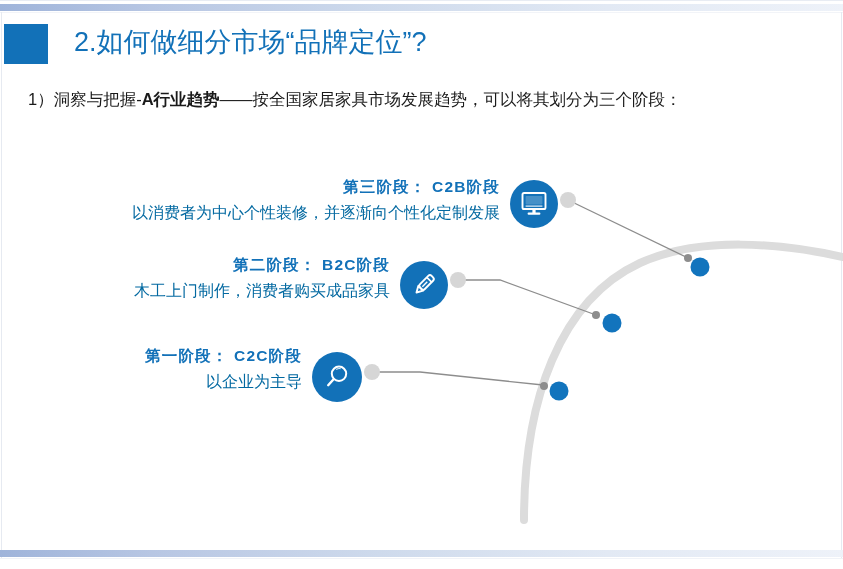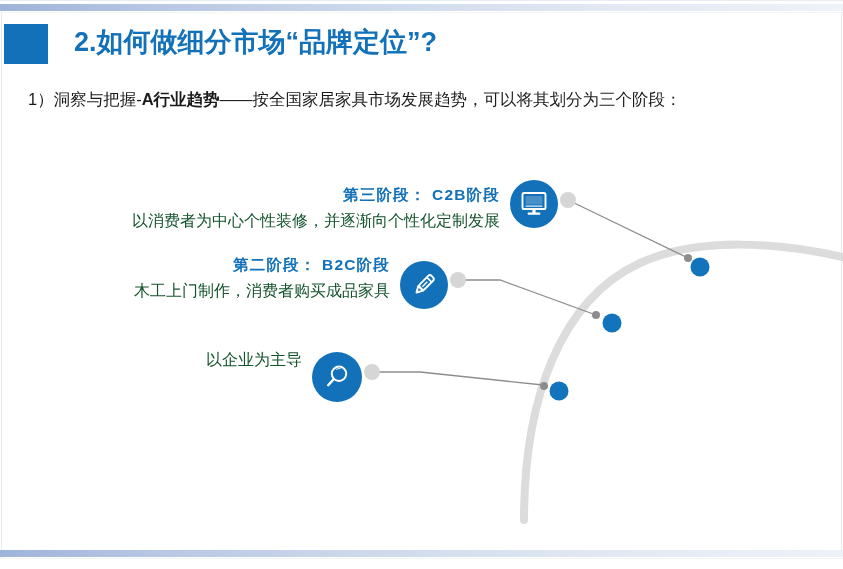--- a/index.html
+++ b/index.html
@@ -61,21 +61,21 @@
     top: 4px;
     width: 44px;
     height: 40px;
     background: #1271b8;
   }
   #title-text {
     position: absolute;
     left: 74px;
     top: 0px;
     font-size: 27px;
-    font-weight: bold;
+    font-weight: normal;
     color: #1271b8;
     white-space: nowrap;
     letter-spacing: 0px;
     line-height: 44px;
     text-align: right;
   }
 
   
   #lead-line {
     position: absolute;
@@ -105,39 +105,39 @@
     font-size: 15.5px;
     font-weight: bold;
     color: #1271b8;
     white-space: nowrap;
     letter-spacing: 1.2px;
     text-align: right;
     line-height: 22px;
   }
   .stage-desc {
     font-size: 16px;
-    color: #14532d;
+    color: #0369a1;
     white-space: nowrap;
     text-align: right;
     line-height: 24px;
     margin-top: 3px;
   }
 
   .stage-icon {
     position: absolute;
     border-radius: 50%;
     background: #1271b8;
     display: flex;
     align-items: center;
     justify-content: center;
   }
   .stage-icon svg { display: block; }
 
   
-  #stage-3 { left: 20px; top: 184px; width: 480px; }
+  #stage-3 { left: 20px; top: 176px; width: 480px; }
   #icon-3 { left: 510px; top: 180px; width: 48px; height: 48px; }
   
   #stage-2 { left: 20px; top: 254px; width: 370px; }
   #icon-2 { left: 400px; top: 261px; width: 48px; height: 48px; }
   
   #stage-1 { left: 20px; top: 345px; width: 282px; }
   #icon-1 { left: 312px; top: 352px; width: 50px; height: 50px; }
 </style>
 </head>
 <body>
@@ -204,20 +204,21 @@
       <g transform="rotate(45 15 15)">
         <rect x="11.6" y="3.2" width="6.8" height="16.4" rx="2.4" fill="none" stroke="#ffffff" stroke-width="1.9"></rect>
         <line x1="11.6" y1="7.6" x2="18.4" y2="7.6" stroke="#ffffff" stroke-width="1.6"></line>
         <line x1="15" y1="10.4" x2="15" y2="17.4" stroke="#ffffff" stroke-width="1.4"></line>
         <path d="M 11.6 19.6 L 15 25.6 L 18.4 19.6 Z" fill="none" stroke="#ffffff" stroke-width="1.9" stroke-linejoin="round"></path>
       </g>
     </svg>
   </div>
 
   <div class="stage" id="stage-1">
+    <div class="stage-heading">第一阶段： C2C阶段</div>
     <div class="stage-desc">以企业为主导</div>
   </div>
   <div class="stage-icon" id="icon-1">
     <svg width="30" height="30" viewBox="0 0 30 30" aria-hidden="true">
       <circle cx="17" cy="11.8" r="7.2" fill="none" stroke="#ffffff" stroke-width="2"></circle>
       <path d="M 14.2 7.6 A 5.6 5.6 0 0 1 18.6 6.6" fill="none" stroke="#ffffff" stroke-width="1.2" opacity="0.85"></path>
       <line x1="11.6" y1="17.2" x2="6.2" y2="23.2" stroke="#ffffff" stroke-width="2.4" stroke-linecap="round"></line>
     </svg>
   </div>
 

